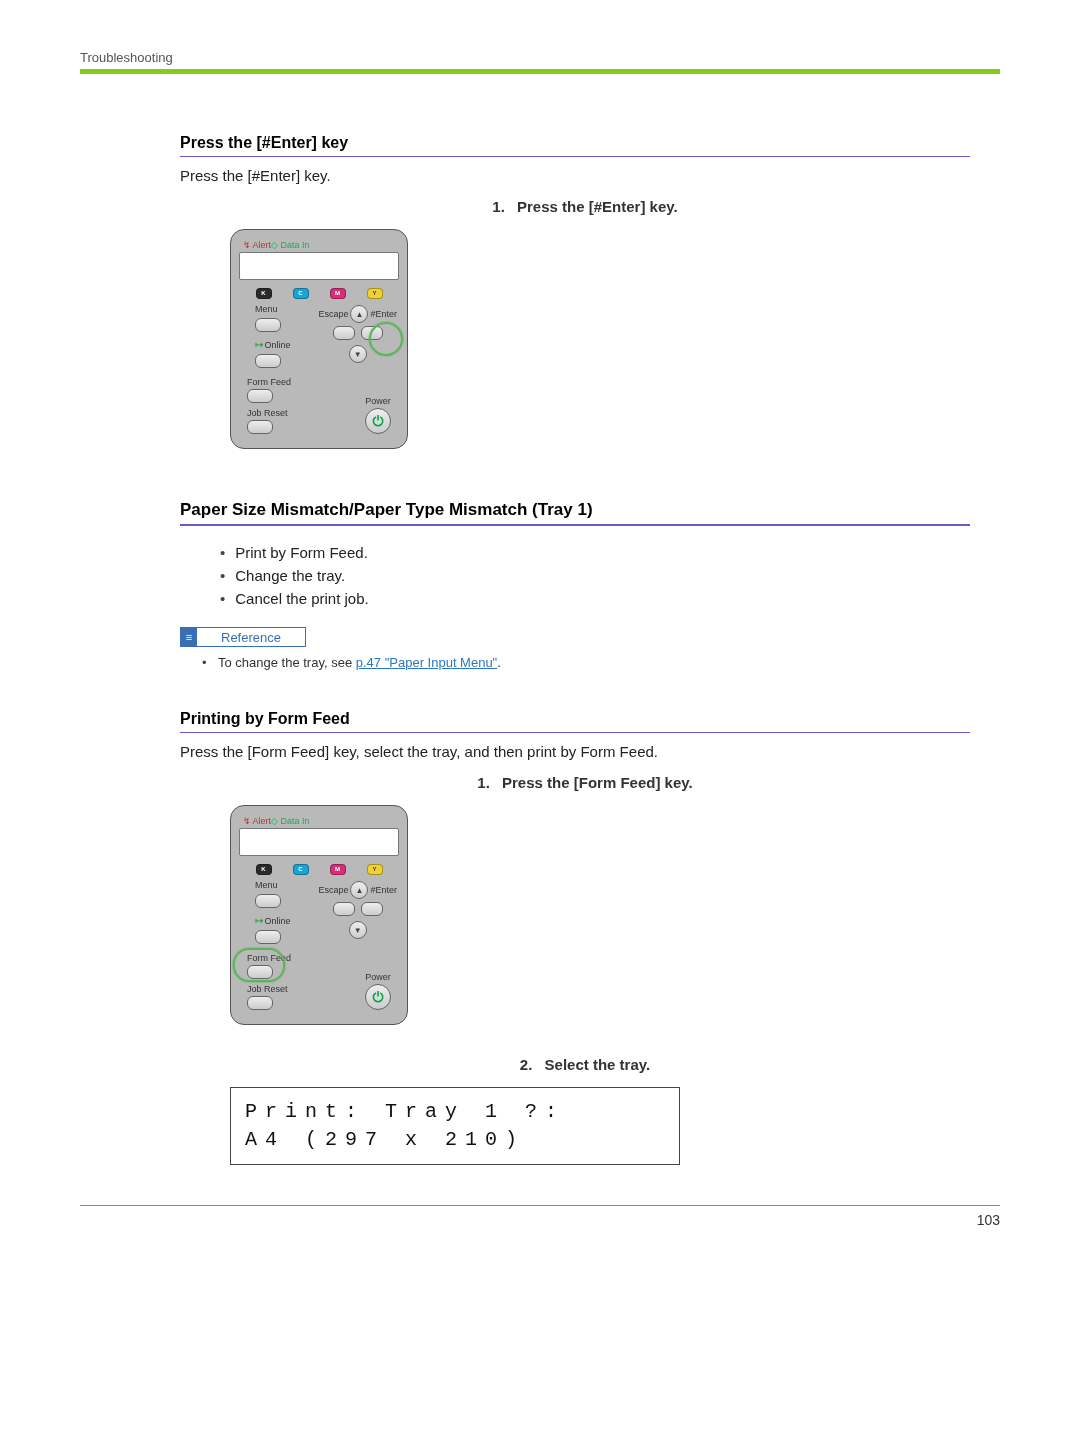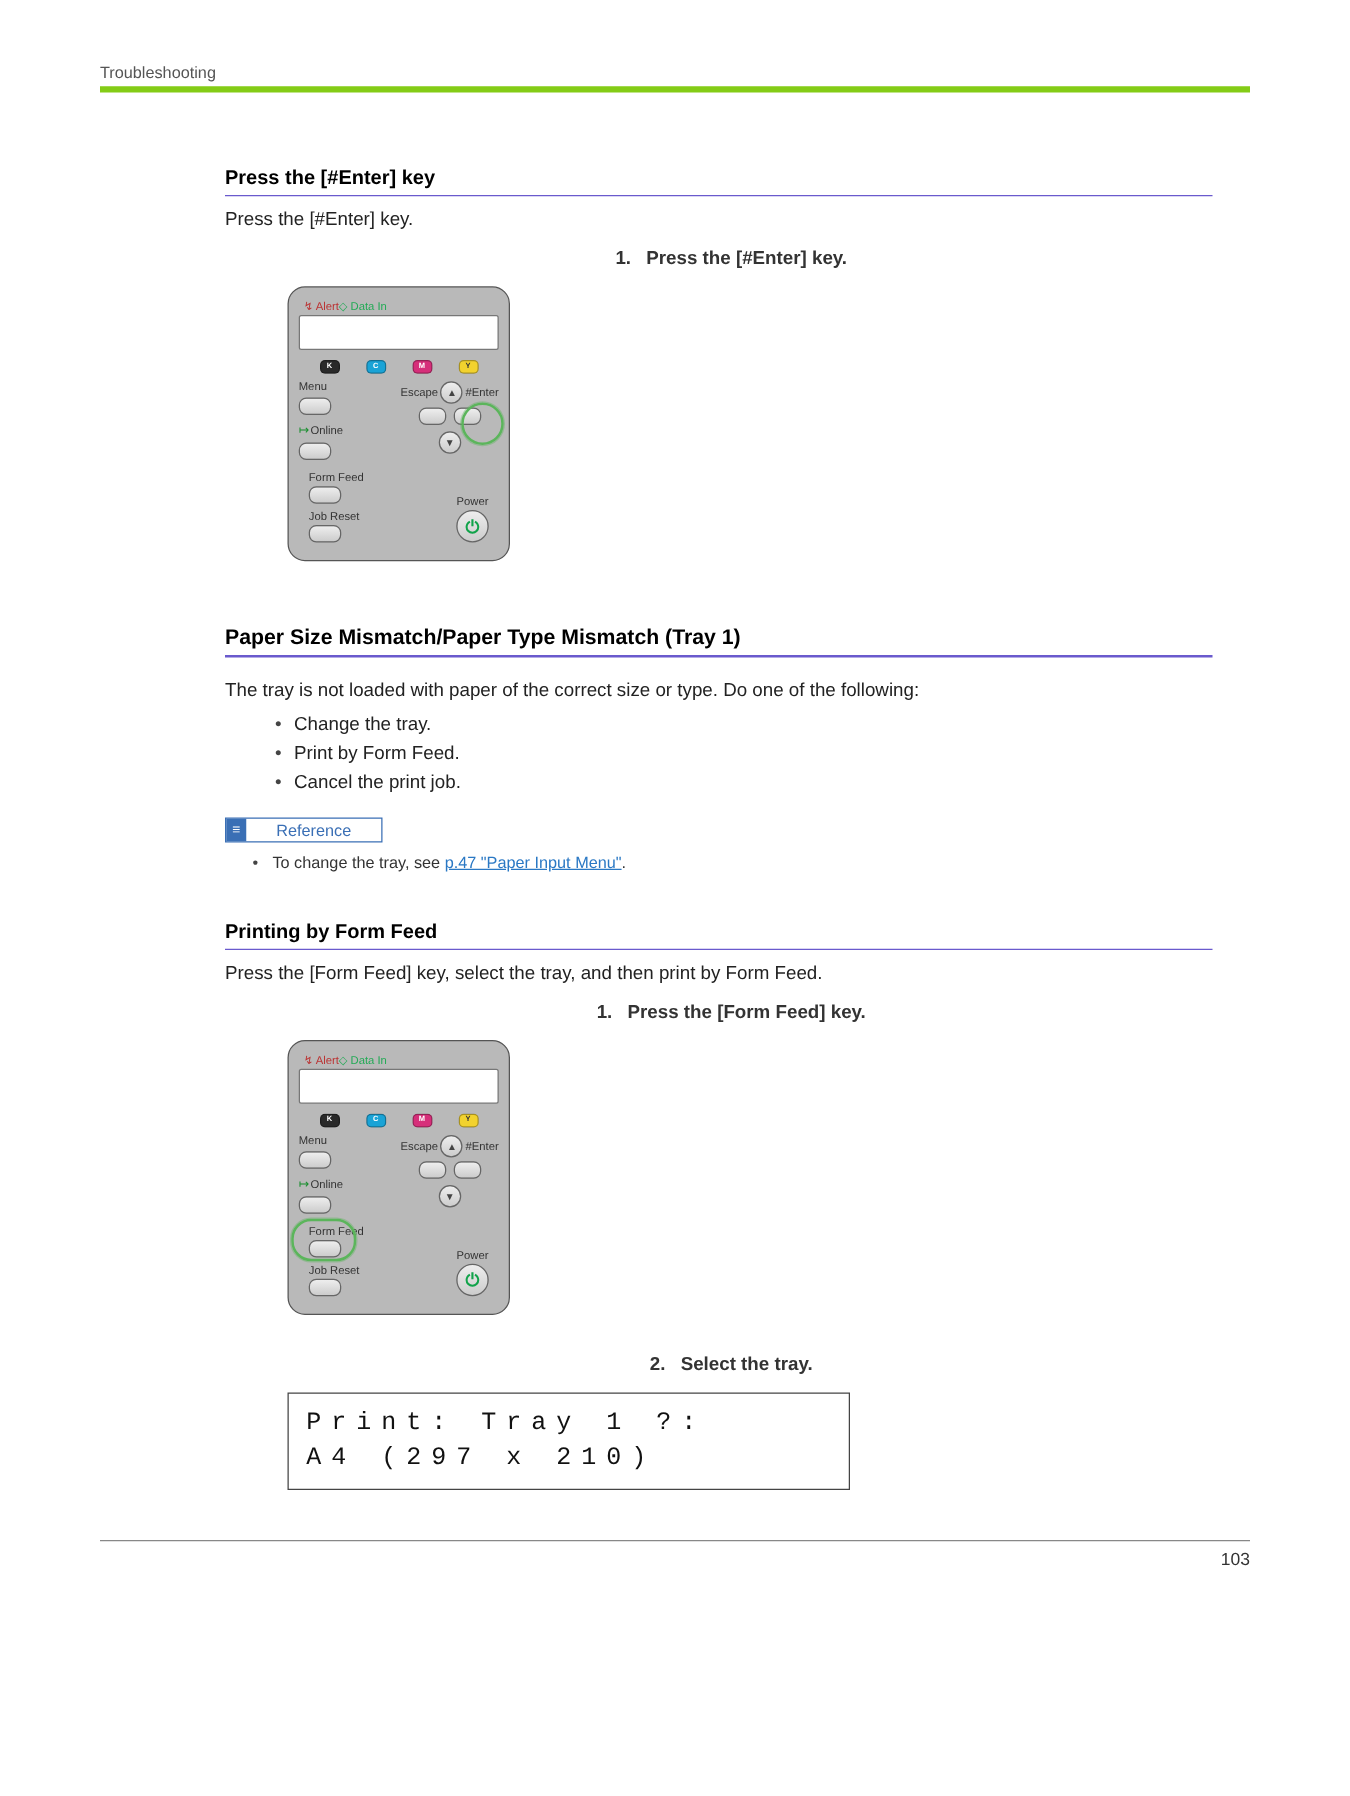--- a/index.html
+++ b/index.html
@@ -175,21 +175,21 @@
   .tm { background: #d62f7a; }
   .ty { background: #f2d22e; color: #333; }
   .panel-label {
     font-size: 9px;
     color: #333;
     line-height: 1;
   }
   .panel-row {
     display: flex;
     align-items: center;
-    margin: 2px 0;
+    margin: 2px 16px;
     gap: 28px;
   }
   .ovalbtn {
     width: 24px;
     height: 12px;
     border-radius: 6px;
     border: 1px solid #666;
     background: linear-gradient(#eee,#ccc);
   }
   .roundbtn {
@@ -320,24 +320,23 @@
             <div class="powerbtn">⏻</div>
           </div>
         </div>
         <div class="highlight-circle" style="width:30px;height:30px;top:92px;right:4px;"></div>
       </div>
       <div class="figcode">&nbsp;</div>
     </div>
 
     
     <div class="section-heading">Paper Size Mismatch/Paper Type Mismatch (Tray 1)</div>
-    <div class="body-text">The tray is not loaded with paper of the correct size or type. Do one of the following:</div>
     <ul class="bullets">
+      <li>Print by Form Feed.</li>
       <li>Change the tray.</li>
-      <li>Print by Form Feed.</li>
       <li>Cancel the print job.</li>
     </ul>
     <div class="ref-badge">
       <span class="ref-icon">≡</span>
       <span class="ref-text">Reference</span>
     </div>
     <ul class="ref-list">
       <li>
         <span>To change the tray, see </span><a href="#" class="ref-link">p.47 "Paper Input Menu"</a><span>.</span>
       </li>

